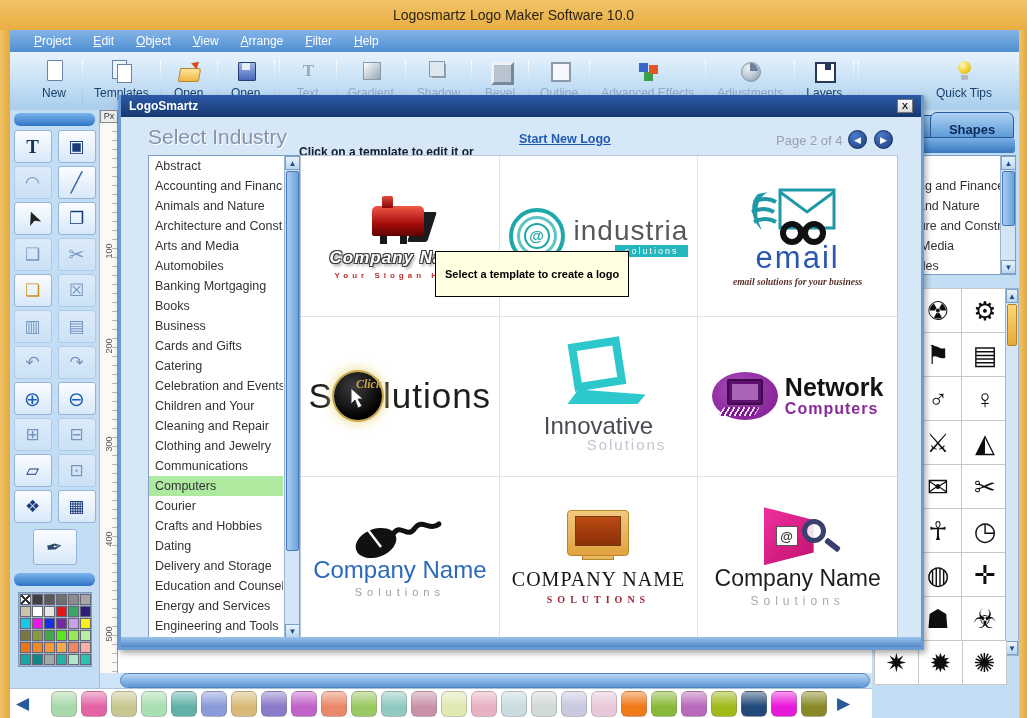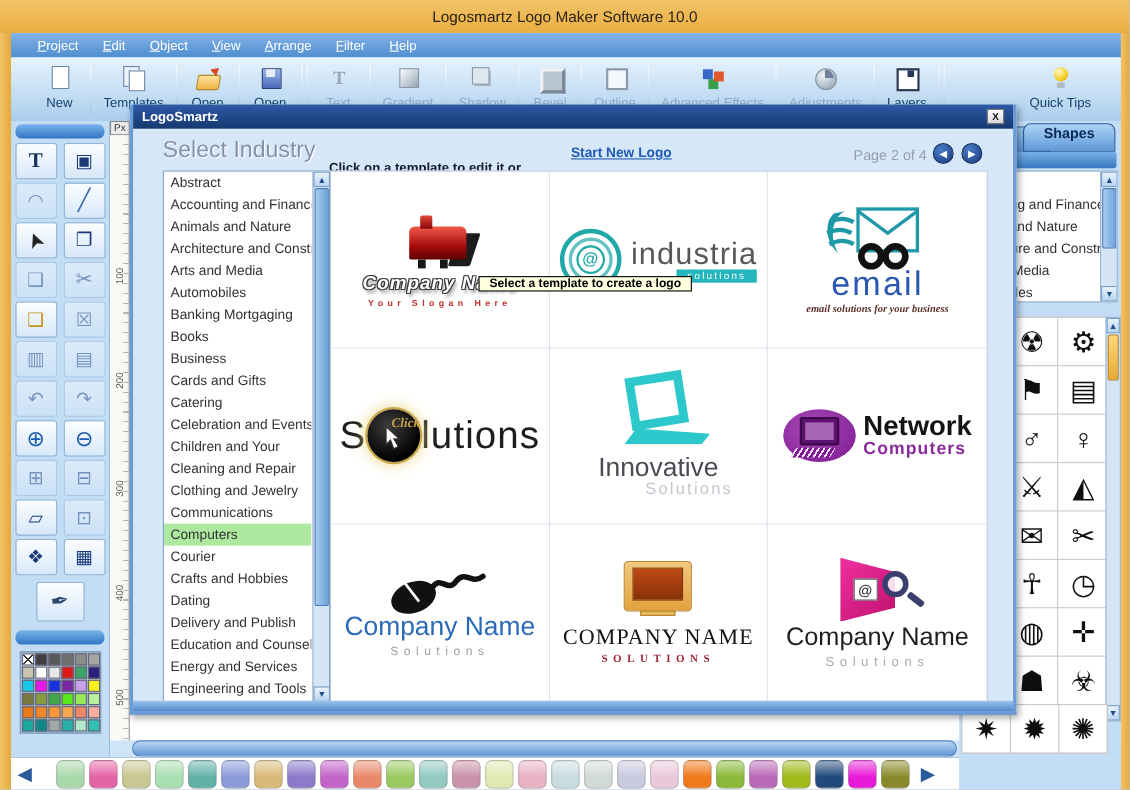--- a/index.html
+++ b/index.html
@@ -91,21 +91,21 @@
 .rtick{position:absolute;left:1px;font-size:9px;color:#555;transform:rotate(-90deg);transform-origin:center}
 .canvas{position:absolute;left:100px;top:110px;width:919px;height:563px;background:#fff;z-index:1}
 .hscroll{position:absolute;left:120px;top:673px;width:750px;height:15px;border-radius:8px;
   background:linear-gradient(#b9d7f2,#5e97d6);border:1px solid #4f84c0;z-index:3}
 
 
 .right-panel{position:absolute;left:872px;top:110px;width:147px;height:608px;background:#c3ddf5;z-index:4}
 .rp-tab-stub{position:absolute;left:33px;top:5px;width:50px;height:23px;border-radius:6px 6px 0 0;
   background:linear-gradient(#9cc6ee,#5890d0);border:1px solid #2a5a9a}
 .rp-tab{position:absolute;left:58px;top:2px;width:84px;height:26px;border-radius:7px 7px 0 0;
-  background:linear-gradient(#aed3f4,#5e9ad8);border:1px solid #2a5a9a;display:flex;align-items:flex-start;
+  background:linear-gradient(#aed3f4,#5e9ad8);border:1px solid #2a5a9a;display:flex;align-items:flex-end;
   justify-content:center;font-size:13px;font-weight:bold;color:#0a2858;z-index:2}
 .rp-strip{position:absolute;left:2px;right:4px;top:28px;height:15px;border-radius:3px;
   background:linear-gradient(#7ab0e6,#3878c0)}
 .rp-list{position:absolute;left:-8px;top:45px;width:152px;height:120px;background:#fff;
   border:1px solid #7aa0c8;overflow:hidden}
 .rp-item{height:20px;line-height:20px;font-size:12.5px;color:#333;padding-left:5px;white-space:nowrap}
 .rp-sb{position:absolute;right:0;top:0;bottom:0;width:15px;background:#d5e5f6;border-left:1px solid #9ab4d4}
 .sb-arrow{position:absolute;left:0;width:15px;height:14px;background:linear-gradient(#eaf3fc,#b9d5ef);
   border:1px solid #7aa0c8;color:#1d4c8c;font-size:8px;text-align:center;line-height:13px}
 .sb-thumb{position:absolute;left:1px;width:13px;background:linear-gradient(90deg,#a9ccee,#6ba3dc);
@@ -154,21 +154,21 @@
 .ind-item.selected{background:#aee9a0}
 .tpl-grid{position:absolute;left:179px;top:60px;width:598px;height:484px;background:#fff;
   border:1px solid #b9c7da;display:grid;grid-template-columns:repeat(3,1fr);grid-template-rows:repeat(3,1fr)}
 .tpl-cell{border-right:1px solid #dde3ed;border-bottom:1px solid #dde3ed;display:flex;flex-direction:column;
   align-items:center;justify-content:center;cursor:pointer;position:relative;overflow:hidden}
 .tpl-cell:nth-child(3n){border-right:none}
 .tpl-cell:nth-child(n+7){border-bottom:none}
 .dlg-bottom{position:absolute;left:0;right:0;bottom:0;height:10px;
   background:linear-gradient(#9cc4ec,#4f86c8)}
 .tooltip{position:absolute;left:314px;top:156px;background:#ffffe1;border:1px solid #000;
-  font-size:11px;font-weight:bold;color:#000;padding:0 9px;white-space:nowrap;z-index:9}
+  font-size:11px;font-weight:bold;color:#000;padding:16px 9px;white-space:nowrap;z-index:9}
 
 
 .l1-icon{position:relative;width:76px;height:56px}
 .l1-pages{position:absolute;right:6px;bottom:6px;width:20px;height:30px;background:#1c1c1c;transform:skewX(-18deg);border-radius:2px}
 .l1-body{position:absolute;left:10px;top:14px;width:52px;height:30px;border-radius:5px 5px 2px 2px;
   background:linear-gradient(#f05848,#a50b0b 60%,#5e0202)}
 .l1-chimney{position:absolute;left:20px;top:4px;width:11px;height:12px;background:linear-gradient(#e04838,#8a0606);border-radius:2px 2px 0 0}
 .l1-leg{position:absolute;bottom:4px;width:7px;height:8px;background:#181818}
 .l1-leg.a{left:18px}.l1-leg.b{left:38px}
 .l1-company{font:italic 800 17px "Liberation Sans",sans-serif;color:#fff;letter-spacing:1px;
@@ -607,21 +607,21 @@
           <div class="ind-item" data-name="industry-item-catering">Catering</div>
           <div class="ind-item" data-name="industry-item-celebration-and-events">Celebration and Events</div>
           <div class="ind-item" data-name="industry-item-children-and-toys">Children and Your</div>
           <div class="ind-item" data-name="industry-item-cleaning-and-repair">Cleaning and Repair</div>
           <div class="ind-item" data-name="industry-item-clothing-and-jewelry">Clothing and Jewelry</div>
           <div class="ind-item" data-name="industry-item-communications">Communications</div>
           <div class="ind-item selected" data-name="industry-item-computers">Computers</div>
           <div class="ind-item" data-name="industry-item-courier">Courier</div>
           <div class="ind-item" data-name="industry-item-crafts-and-hobbies">Crafts and Hobbies</div>
           <div class="ind-item" data-name="industry-item-dating">Dating</div>
-          <div class="ind-item" data-name="industry-item-delivery-and-storage">Delivery and Publish</div>
+          <div class="ind-item" data-name="industry-item-delivery-and-storage">Delivery and Storage</div>
           <div class="ind-item" data-name="industry-item-education-and-counsel">Education and Counsel</div>
           <div class="ind-item" data-name="industry-item-energy-and-services">Energy and Services</div>
           <div class="ind-item" data-name="industry-item-engineering-and-tools">Engineering and Tools</div>
         </div>
       <div class="rp-sb" data-name="industry-list-scrollbar">
         <div class="sb-arrow" style="top:0" data-name="scroll-up-icon">▲</div>
         <div class="sb-thumb" style="top:15px;height:380px" data-name="scrollbar-thumb"></div>
         <div class="sb-arrow" style="bottom:0" data-name="scroll-down-icon">▼</div>
       </div>
     </div>

